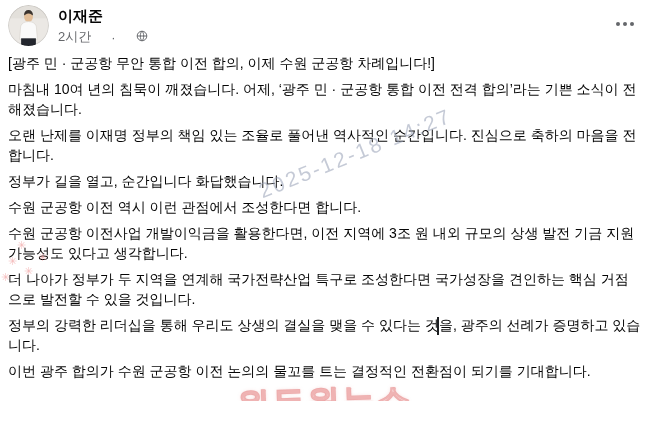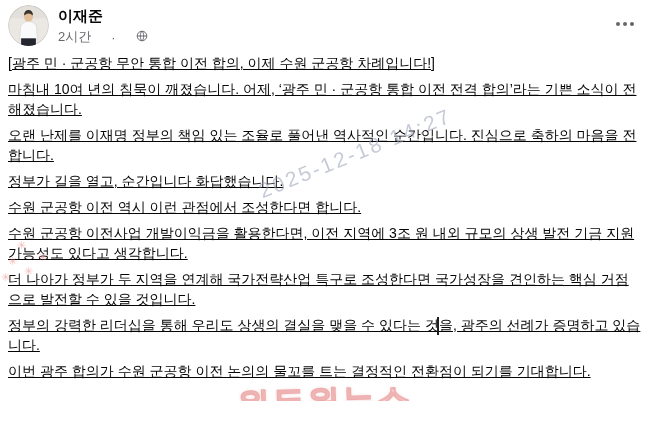--- a/index.html
+++ b/index.html
@@ -11,21 +11,21 @@
   .header { display:flex; align-items:flex-start; padding:5px 12px 0 8px; }
   .avatar { width:41px; height:41px; border-radius:50%; overflow:hidden; flex:0 0 auto; cursor:pointer; }
   .hinfo { margin-left:9px; padding-top:2px; }
   .name { font-size:15px; font-weight:bold; line-height:18px; color:#050505; cursor:pointer; }
   .meta { display:flex; align-items:center; gap:20px; font-size:13px; color:#65676B; margin-top:3px; cursor:pointer; }
   .meta .sep { color:#65676B; }
   .more { position:absolute; top:16px; right:14px; display:flex; gap:3px; padding:6px 2px; cursor:pointer; }
   .more i { width:4px; height:4px; border-radius:50%; background:#65676B; display:block; }
   
   .body { padding:7px 8px 0 8px; font-size:14px; line-height:20px; }
-  .body p { margin:0 0 6px 0; overflow-wrap:break-word; word-break:normal;text-decoration:underline; }
+  .body p { margin:0 0 6px 0; overflow-wrap:break-word; word-break:normal; }
   
   .wm-ts {
     position:absolute; left:260px; top:180px; font-size:21px; letter-spacing:2.5px;
     color:rgba(150,158,180,0.55); transform:rotate(-22deg); transform-origin:0 50%;
     white-space:nowrap; pointer-events:none; font-weight:400;
   }
   .wm-stamp {
     position:absolute; left:237px; top:380px; font-size:33px; font-weight:bold; letter-spacing:2px;
     color:rgba(255,255,255,0.95);
     -webkit-text-stroke:1.3px rgba(231,140,140,0.65);

